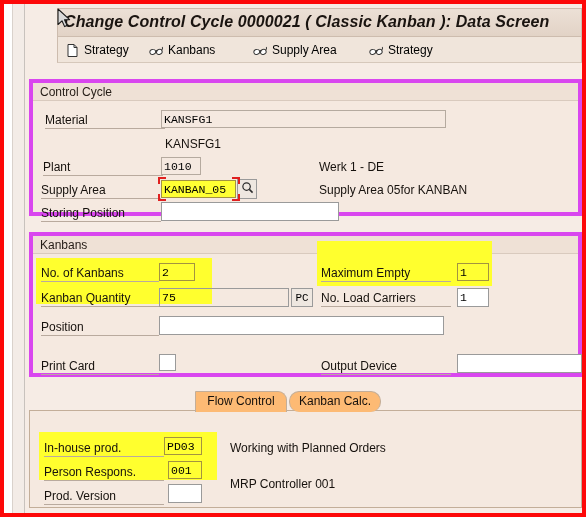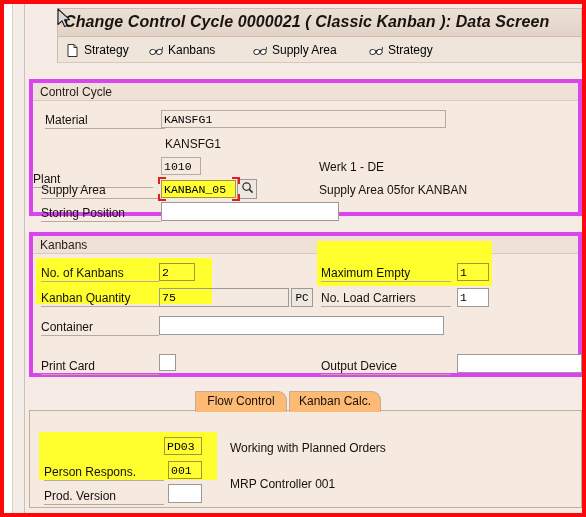--- a/index.html
+++ b/index.html
@@ -182,21 +182,21 @@
     </div>
 
     <div class="panel" style="left:4px;top:75px;width:553px;height:137px;">
       <div class="ptitle">Control Cycle</div>
 
       <div class="lab und" style="left:0;top:30px;width:120px;margin-left:12px;">Material</div>
       <input class="inp ro" style="left: 128px; top: 27px; width: 285px; height: 18px;" readonly="" value="KANSFG1">
 
       <div class="txt" style="left:132px;top:54px;">KANSFG1</div>
 
-      <div class="lab und" style="left:0;top:77px;width:120px;margin-top:12px;">Plant</div>
+      <div class="lab und" style="left:10px;top:77px;width:120px;">Plant</div>
       <input class="inp ro" style="left: 128px; top: 74px; width: 40px; height: 18px;" readonly="" value="1010">
       <div class="txt" style="left:286px;top:77px;">Werk 1 - DE</div>
 
       <div class="lab und" style="left:8px;top:100px;width:120px;">Supply Area</div>
       <input class="inp yel" style="left: 128px; top: 97px; width: 75px; height: 18px;" value="KANBAN_05">
       <div class="btnsq" style="left:204px;top:96px;width:20px;height:20px;">
         <span>
           <svg width="13" height="13" viewBox="0 0 14 14">
             <circle cx="6" cy="6" r="4" fill="none" stroke="#2b2b2b" stroke-width="1.3"></circle>
             <line x1="9" y1="9" x2="12.5" y2="12.5" stroke="#2b2b2b" stroke-width="1.6"></line>
@@ -232,41 +232,42 @@
       <div class="lab und onhl" style="left:288px;top:30px;width:130px;">Maximum Empty</div>
       <input class="inp yel onhl" style="left: 424px; top: 27px; width: 32px; height: 18px;" value="1">
 
       <div class="lab und onhl" style="left:8px;top:55px;width:118px;">Kanban Quantity</div>
       <input class="inp onhl" style="left: 126px; top: 52px; width: 130px; height: 19px; background: transparent; border-color: rgb(154, 154, 154);" value="75">
       <div class="btnsq onhl" style="left:258px;top:52px;width:22px;height:19px;font-family:'Liberation Mono',monospace;font-size:11px;">PC</div>
 
       <div class="lab und" style="left:288px;top:55px;width:130px;">No. Load Carriers</div>
       <input class="inp" style="left: 424px; top: 52px; width: 32px; height: 19px;" value="1">
 
-      <div class="lab und" style="left:8px;top:84px;width:118px;">Container</div>
+      <div class="lab und" style="left:8px;top:84px;width:118px;">Position</div>
       <input class="inp" style="left: 126px; top: 80px; width: 285px; height: 19px;" value="">
 
       <div class="lab und" style="left:8px;top:123px;width:118px;">Print Card</div>
       <div class="chk" style="left:126px;top:118px;width:17px;height:17px;"></div>
 
       <div class="lab und" style="left:288px;top:123px;width:130px;">Output Device</div>
       <input class="inp" style="left: 424px; top: 118px; width: 125px; height: 19px;" value="">
     </div>
 
     <div class="tabbody" style="left:4px;top:406px;width:553px;height:98px;"></div>
 
     <div class="tabstrip" style="left:4px;top:384px;width:553px;height:24px;">
       <div class="tab" style="left:166px;top:3px;width:92px;">Flow Control</div>
-      <div class="tab" style="left:260px;top:3px;width:92px;">Kanban Calc.</div>
+      <div class="tab" style="left:260px;top:3px;width:92px;border-radius:10px;">Kanban Calc.</div>
     </div>
 
     <div style="position:absolute;left:5px;top:407px;width:551px;height:96px;overflow:hidden;">
 
       <div class="hl" style="left:9px;top:21px;width:178px;height:48px;"></div>
 
+      <div class="lab und onhl" style="left:14px;top:30px;width:120px;">In-house prod.</div>
       <input class="inp yel onhl" style="left: 134px; top: 26px; width: 38px; height: 18px;" value="PD03">
       <div class="txt onhl" style="left:200px;top:30px;">Working with Planned Orders</div>
 
       <div class="lab und onhl" style="left:14px;top:54px;width:120px;">Person Respons.</div>
       <input class="inp yel onhl" style="left: 138px; top: 50px; width: 34px; height: 18px;" value="001">
       <div class="txt onhl" style="left:200px;top:66px;">MRP Controller 001</div>
 
       <div class="lab und" style="left:14px;top:78px;width:120px;">Prod. Version</div>
       <input class="inp" style="left: 138px; top: 73px; width: 34px; height: 19px;" value="">
     </div>

